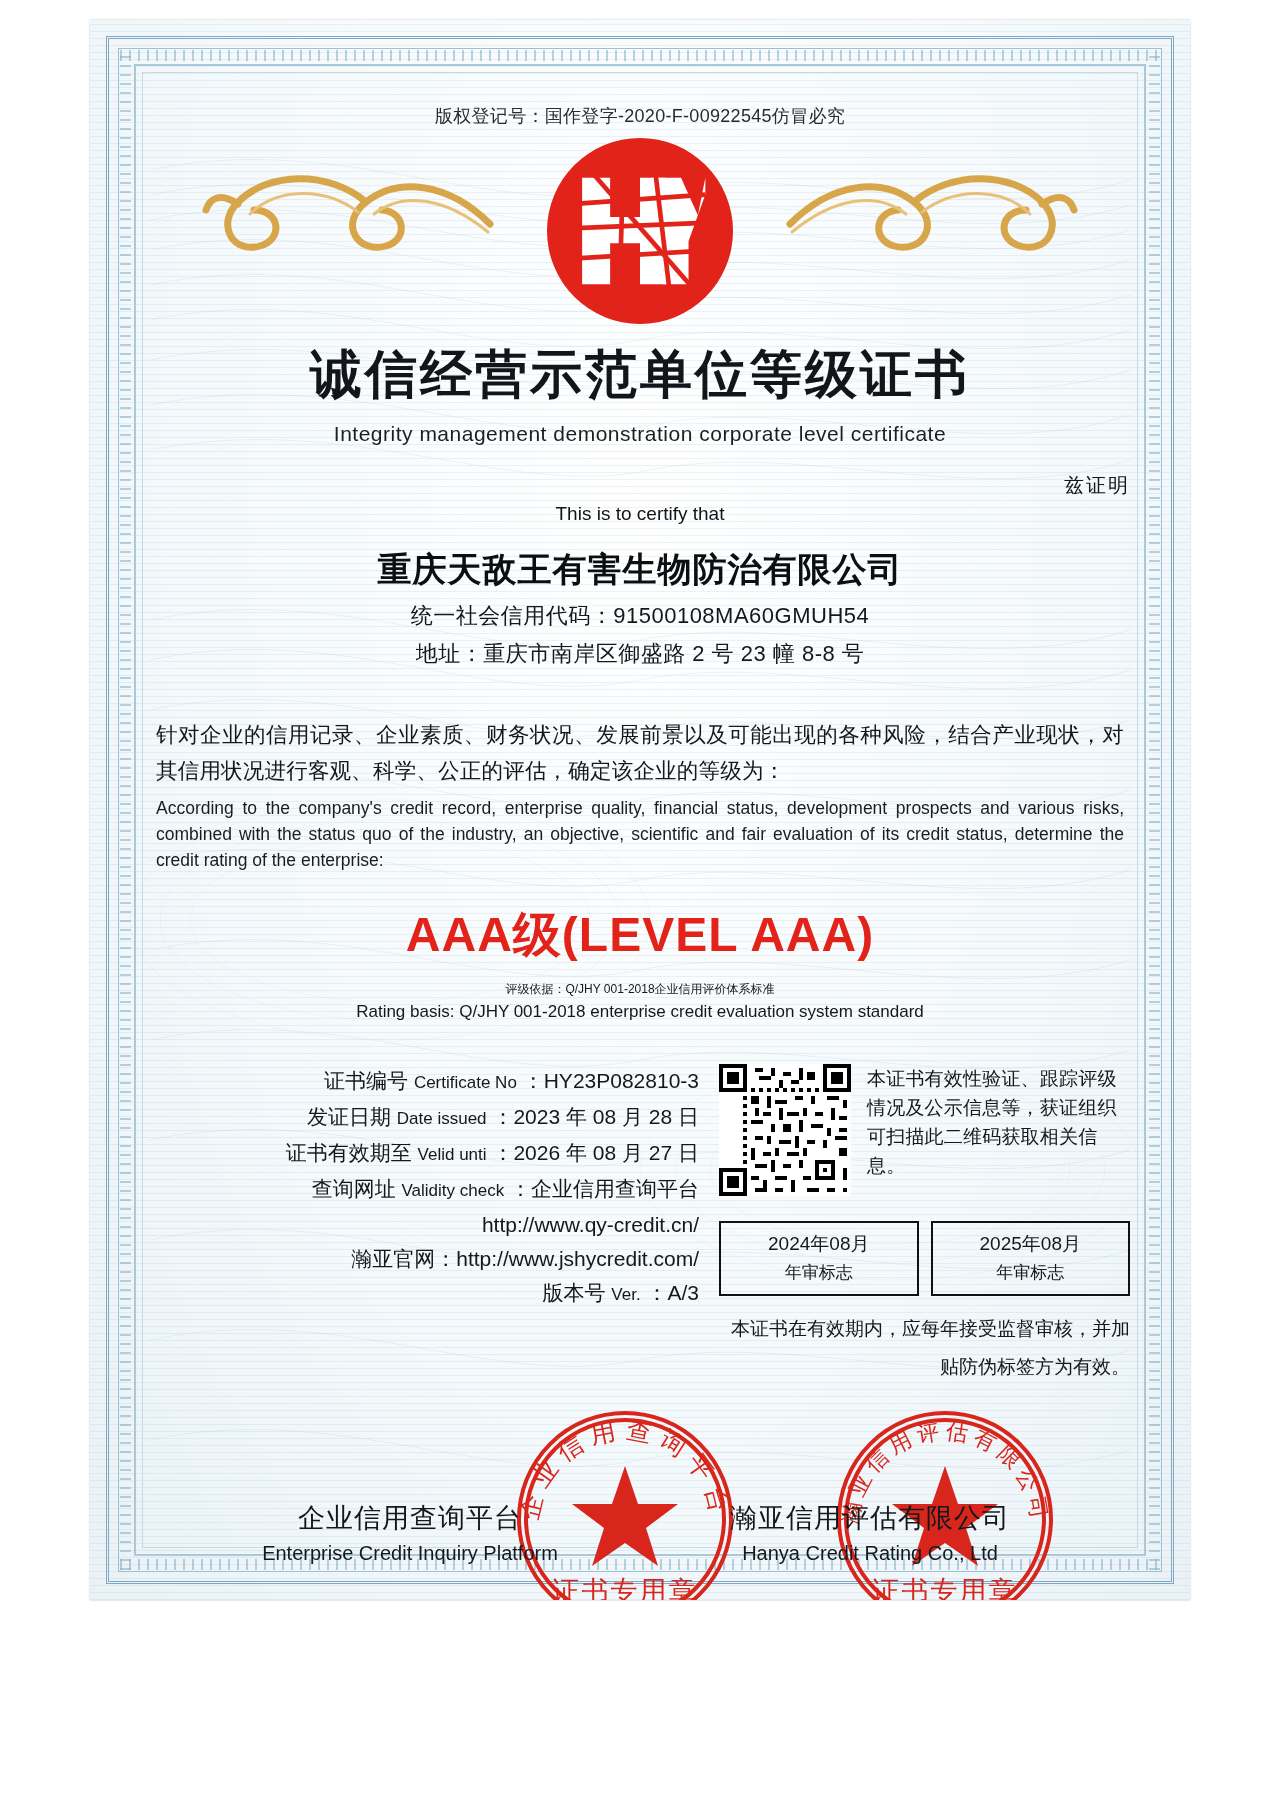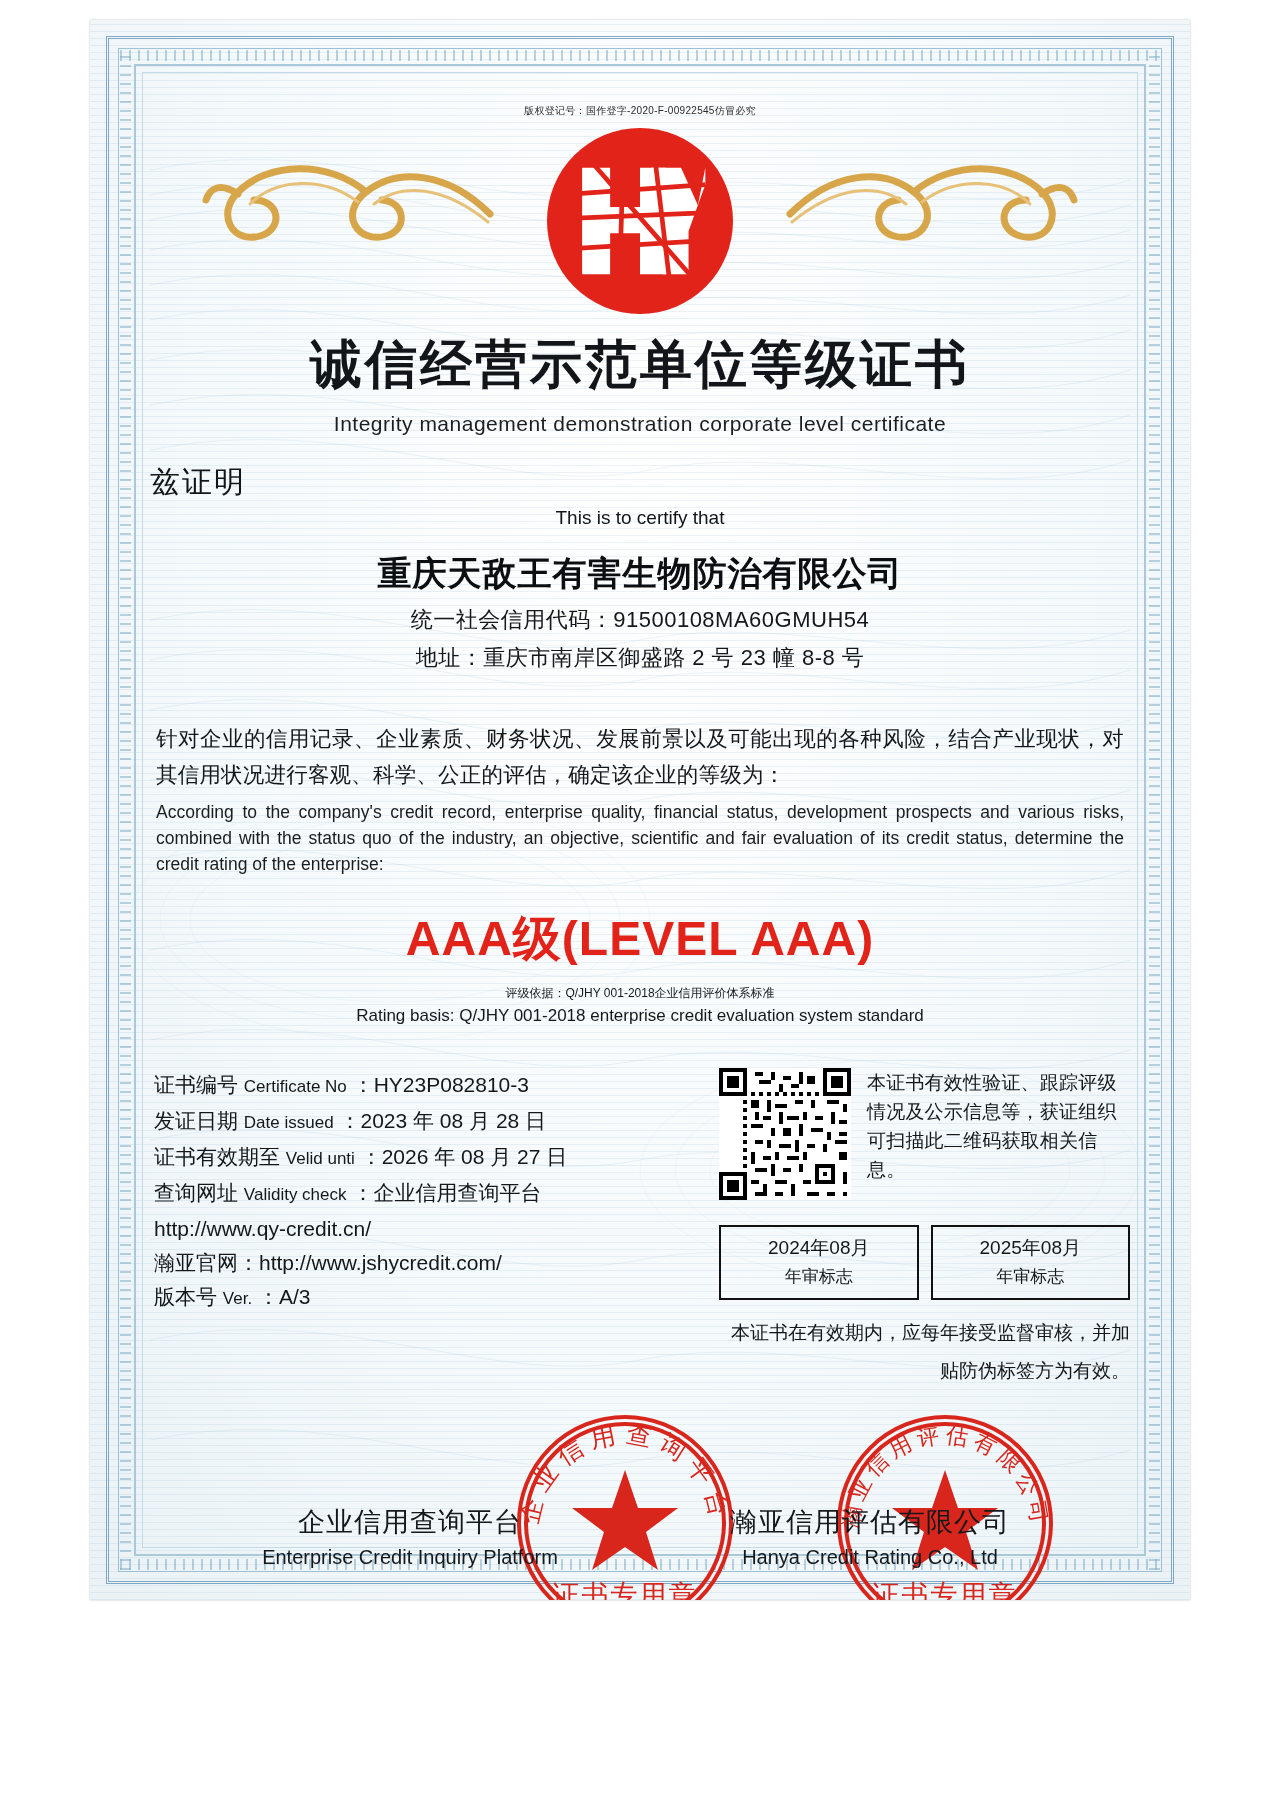--- a/index.html
+++ b/index.html
@@ -79,21 +79,21 @@
   }
 
   .content {
     position: absolute;
     left: 60px; right: 60px; top: 56px; bottom: 56px;
   }
 
   
   .copyright {
     text-align: center;
-    font-size: 10px;
+    font-size: 18px;
     color: #2b2b2b;
     letter-spacing: .3px;
     margin-top: 28px;
   }
 
   
   .logo-row {
     position: relative;
     height: 200px;
     margin-top: 6px;
@@ -132,22 +132,22 @@
   }
   .title-en {
     text-align: center;
     font-size: 21px;
     letter-spacing: .5px;
     color: #1c1f22;
     margin-top: 12px;
   }
 
   .certify-cn {
-    text-align: left;
-    font-size: 30px;
+    text-align: right;
+    font-size: 20px;
     color: #12161a;
     margin-top: 26px;
     letter-spacing: 2px;
   }
   .certify-en {
     text-align: center;
     font-size: 19px;
     color: #12161a;
     margin-top: 4px;
   }
@@ -213,20 +213,21 @@
   
   .details-row {
     display: flex;
     margin-top: 42px;
     gap: 20px;
   }
   .details-left {
     width: 545px;
     flex: 0 0 545px;
     padding-left: 4px;
+    text-align: right;
   }
   .detail-line {
     font-size: 21px;
     color: #14181b;
     line-height: 34px;
     white-space: nowrap;
   }
   .detail-line .en {
     font-size: 17px;
   }

